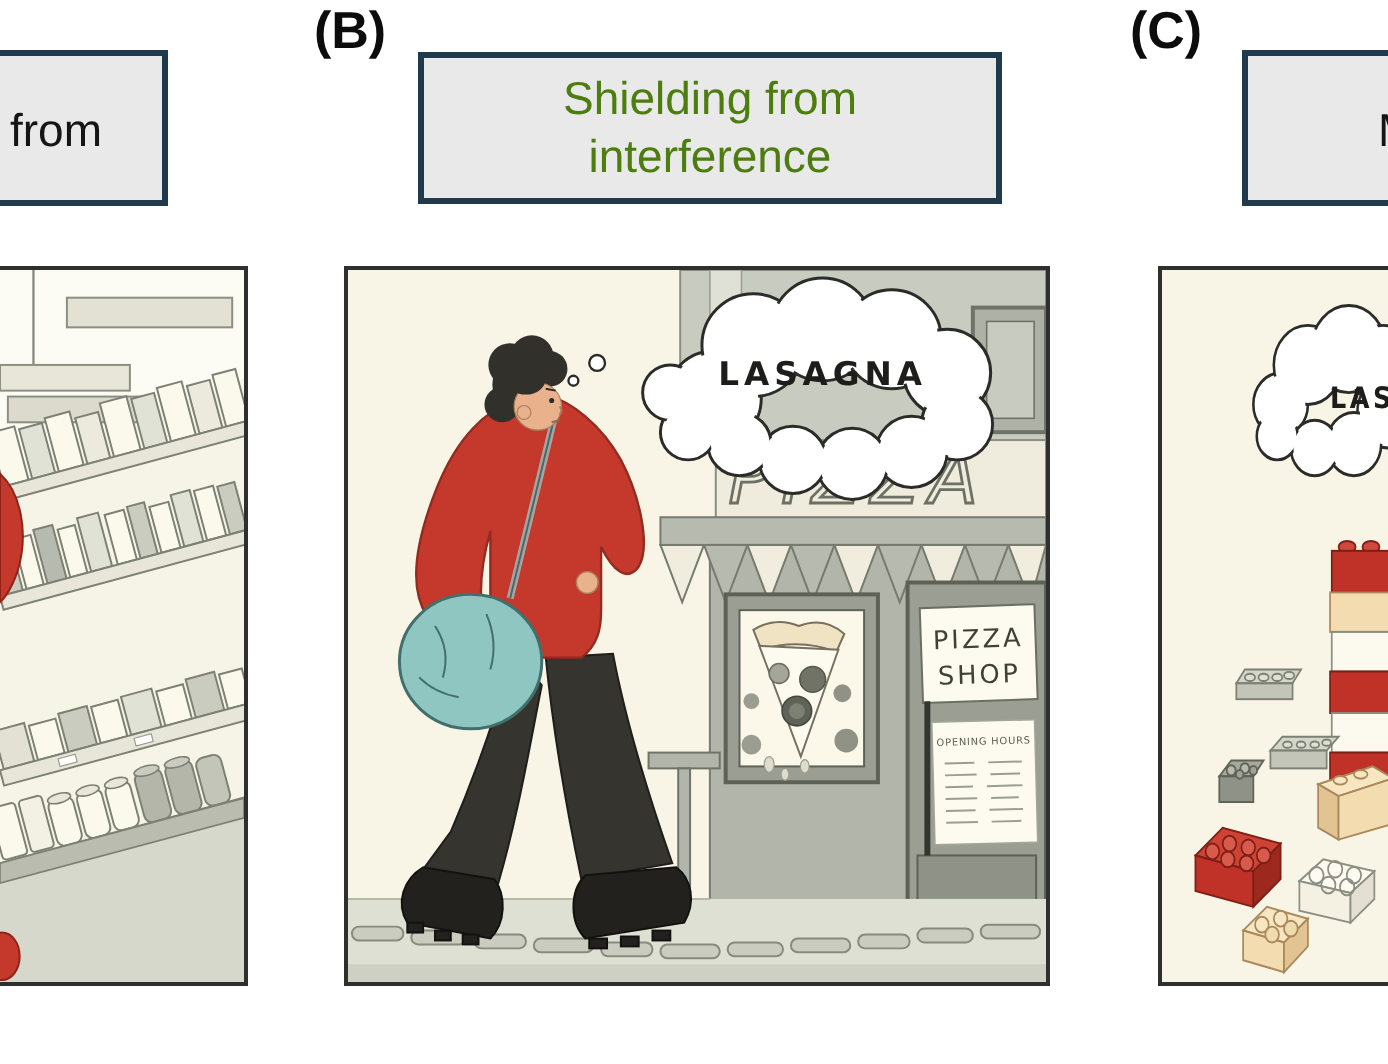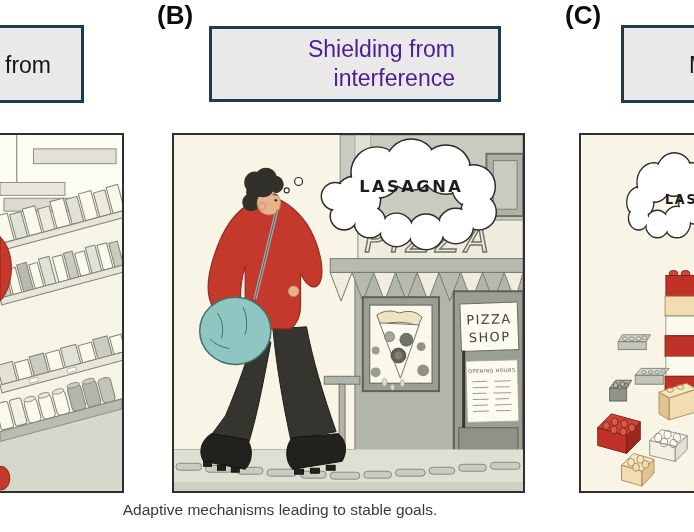--- a/index.html
+++ b/index.html
@@ -1,20 +1,20 @@
 <!DOCTYPE html>
 <html><head>
 <meta charset="utf-8">
 <style>
   html,body{margin:0;padding:0;background:#ffffff;}
   #page{position:relative;width:694px;height:532px;overflow:hidden;background:#ffffff;
         font-family:"Liberation Sans",sans-serif;}
   .panel-label{position:absolute;font-size:26px;font-weight:bold;color:#0c0c0c;}
   .title-box{position:absolute;background:#e9e9e9;border:3px solid #1f3a4c;box-sizing:border-box;}
-  .title-box .t{font-size:23px;color:#4c1d95;line-height:1.28;text-align:right;}
+  .title-box .t{font-size:23px;color:#4d7c0f;line-height:1.28;}
   .tb-center{display:flex;align-items:center;justify-content:center;text-align:center;}
   .frag{position:absolute;font-size:23px;color:#151515;}
   .illus{position:absolute;box-sizing:border-box;background:#f8f5e7;}
   .illus svg{display:block;width:100%;height:100%;}
   #illus-a{border:2px solid #2f2f2d;border-left:none;}
   #illus-b{border:2px solid #2f2f2d;}
   #illus-c{border:2px solid #2f2f2d;border-right:none;padding-left:15px;}
   #caption{position:absolute;left:55px;top:501px;width:450px;text-align:center;
            font-size:15.5px;color:#3a3a3a;}
 </style>
@@ -395,15 +395,14 @@
         <polygon points="30,334 54,340 54,355 30,349" fill="#f2dcb0" stroke="#a9885a"></polygon>
         <polygon points="54,340 68,328 68,342 54,355" fill="#e2c492" stroke="#a9885a"></polygon>
         <circle cx="41" cy="331" r="4" fill="#f7e6c2" stroke="#a9885a"></circle>
         <circle cx="52" cy="328" r="4" fill="#f7e6c2" stroke="#a9885a"></circle>
         <circle cx="47" cy="336" r="4" fill="#f0dbb1" stroke="#a9885a"></circle>
         <circle cx="58" cy="333" r="4" fill="#f0dbb1" stroke="#a9885a"></circle>
       </g>
     </svg>
   </div>
 
-  <div id="caption">Adaptive mechanisms leading to stable goals.</div>
 
 </div>
 
 </body></html>

